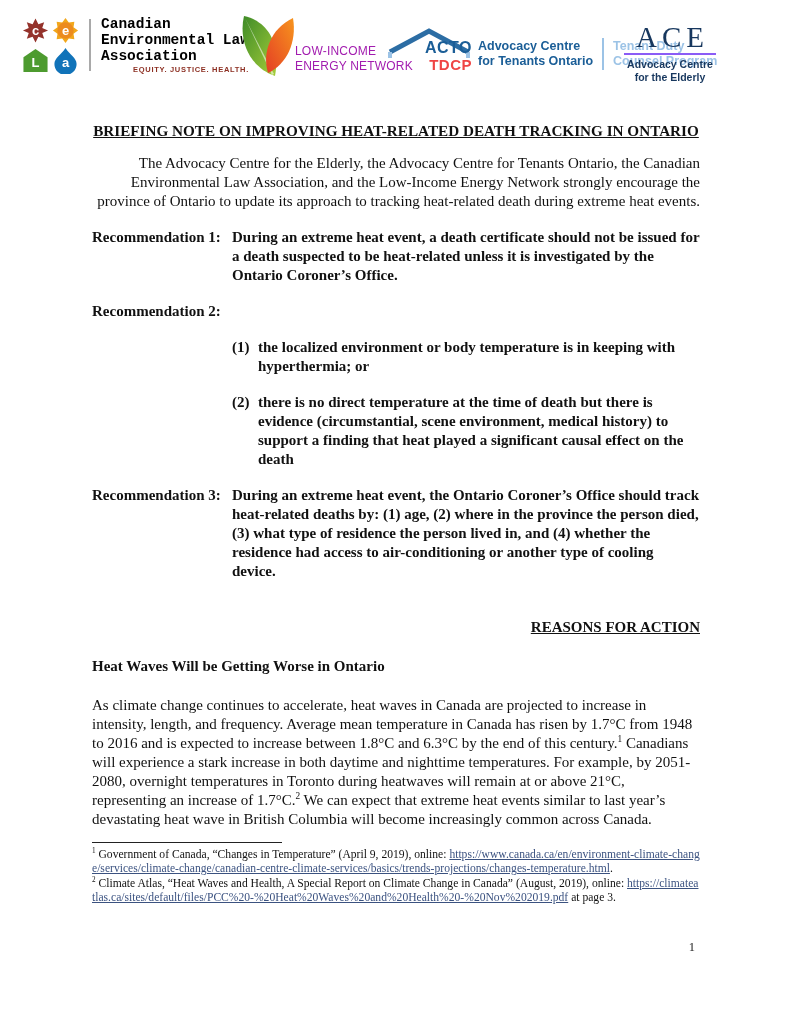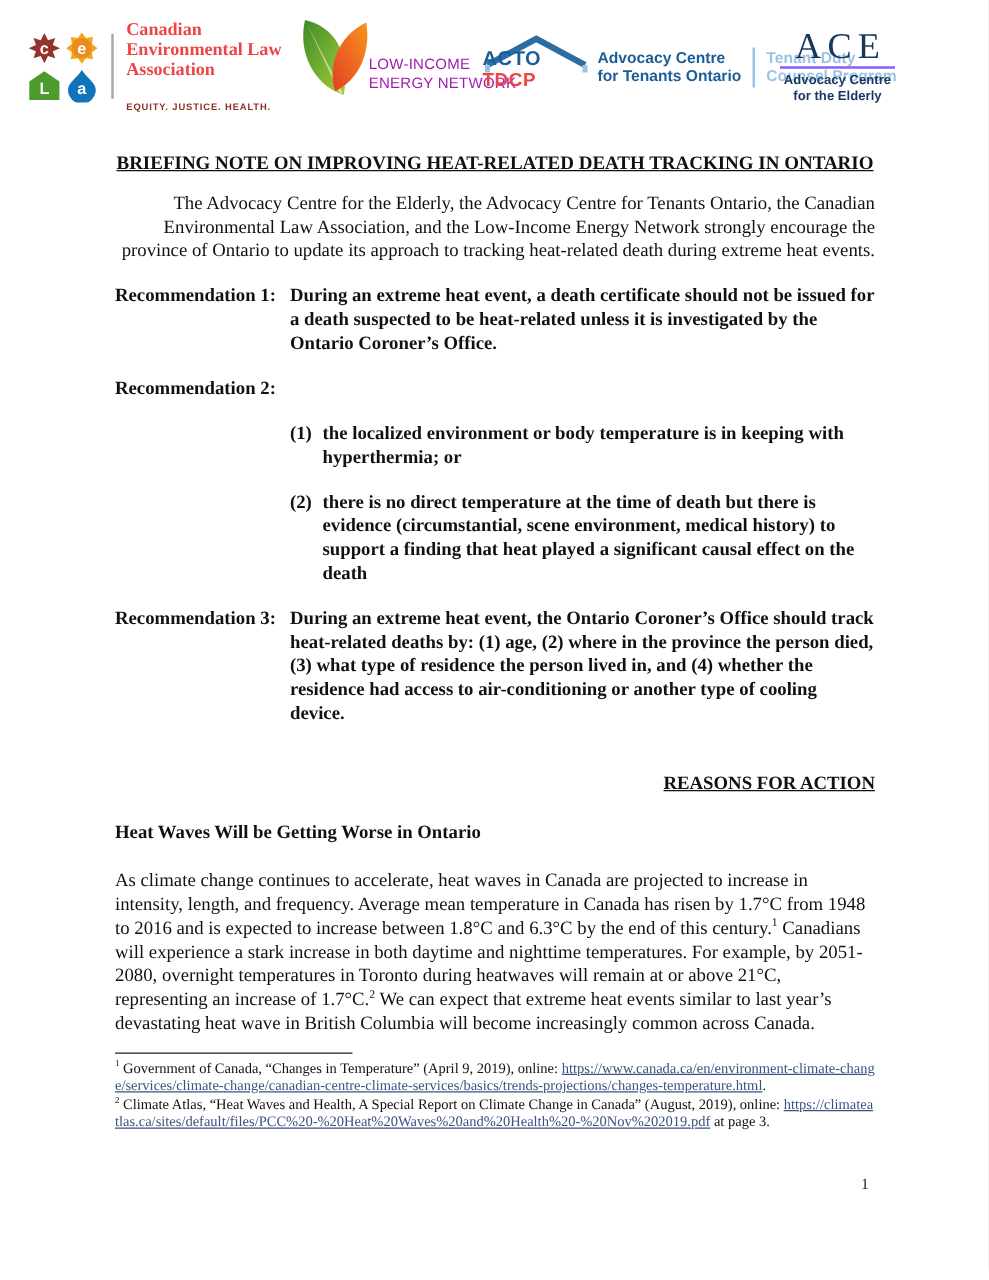--- a/index.html
+++ b/index.html
@@ -16,35 +16,35 @@
   
   .cela-logo { position:absolute; left:22px; top:6px; display:flex; align-items:center; }
   .cela-grid { display:grid; grid-template-columns:27px 27px; grid-template-rows:27px 27px; gap:3px; }
   .badge { position:relative; width:27px; height:27px; }
   .badge svg { position:absolute; inset:0; width:100%; height:100%; }
   .badge-letter { position:absolute; inset:0; display:flex; align-items:center; justify-content:center;
     color:#fff; font-family:"Liberation Sans", sans-serif; font-weight:bold; font-size:13px; }
   .badge-house .badge-letter { padding-top:5px; }
   .badge-drop .badge-letter { padding-top:4px; }
   .cela-divider { width:2px; height:52px; background:#a9a9a9; margin:0 10px; }
-  .cela-name { font-family:Liberation Serif, serif; font-weight:bold; color:#ef4444;
+  .cela-name { font-family:Liberation Mono, monospace; font-weight:bold; color:#000000;
     font-size:14.5px; line-height:16px; }
   .cela-tagline { font-family:"Liberation Sans", sans-serif; font-weight:bold; color:#8c2f22;
-    font-size:7.5px; letter-spacing:0.7px; margin-top:17px; }
+    font-size:7.5px; letter-spacing:0.7px; margin-top:1px;text-align:right; }
 
   
   .lien-logo { position:absolute; left:237px; top:4px; display:flex; align-items:flex-end; }
   .lien-text { font-family:Liberation Sans, sans-serif; color:#a21caf; font-size:12px;
     line-height:15px; letter-spacing:0.2px; margin-left:-16px; padding-bottom:6px; }
 
   
   .acto-logo { position:absolute; left:386px; top:16px; display:flex; align-items:center; }
   .acto-mark { position:relative; width:86px; height:56px; }
   .acto-mark svg { position:absolute; top:0; left:0; }
-  .acto-acronyms { position:absolute; top:13px; left:0; width:86px; text-align:left;
+  .acto-acronyms { position:absolute; top:13px; left:0; width:86px; text-align:right;
     font-family:"Liberation Sans", sans-serif; }
   .acto-acr-top { font-weight:bold; font-size:16px; color:#1b5e97; letter-spacing:0.5px; line-height:18px; }
   .acto-acr-bottom { font-weight:bold; font-size:15px; color:#ef4444; letter-spacing:0.5px; line-height:16px; }
   .acto-name { font-family:"Liberation Sans", sans-serif; font-weight:bold; color:#1b5e97;
     font-size:12.5px; line-height:15px; margin-left:6px; }
   .acto-divider { width:2px; height:32px; background:#9cc3e6; margin:0 9px; }
   .acto-program { font-family:"Liberation Sans", sans-serif; font-weight:bold; color:#9cc3e6;
     font-size:12.5px; line-height:15px; }
 
   

